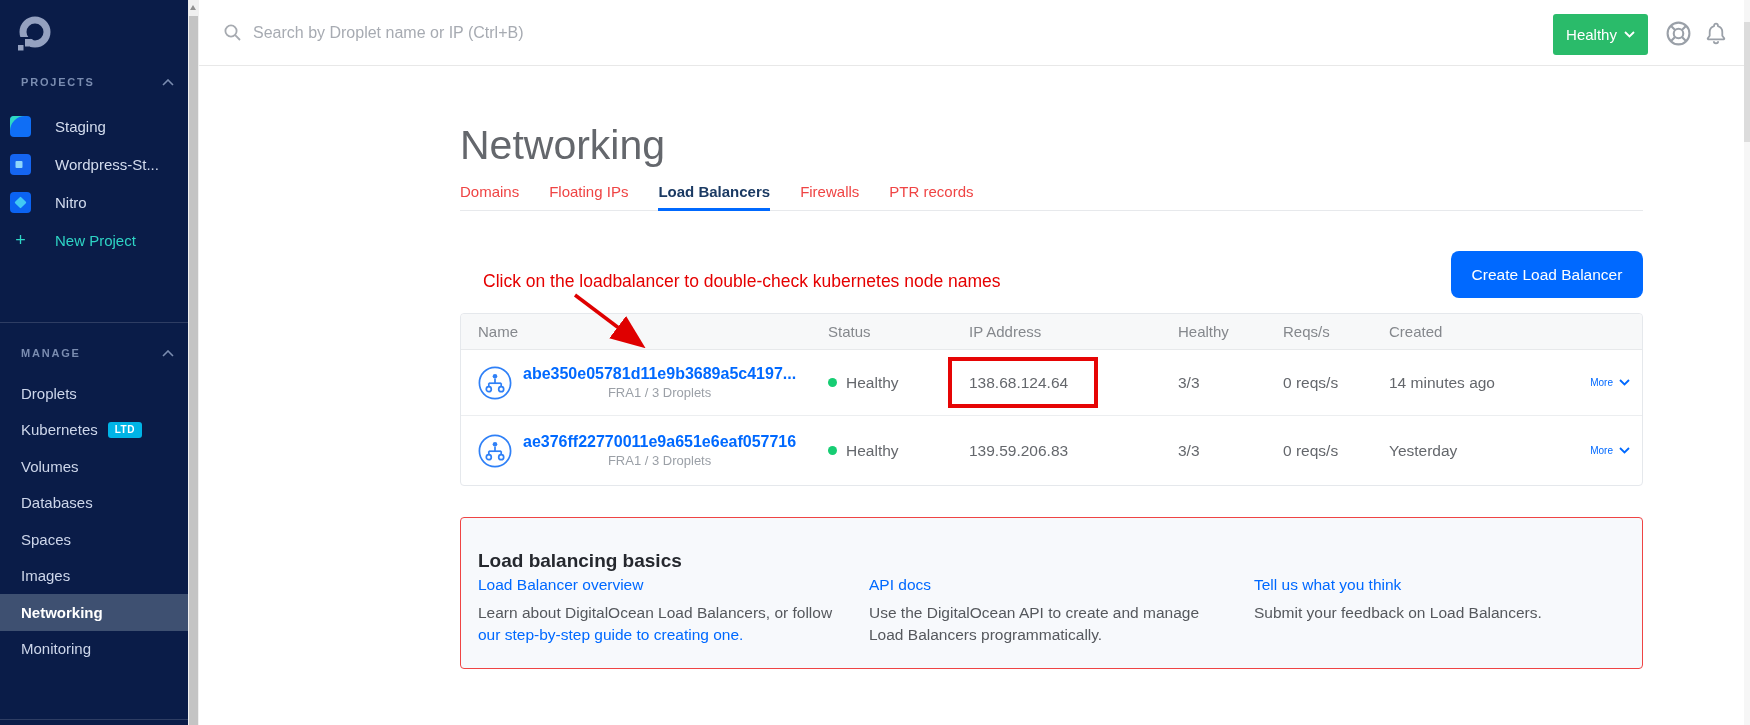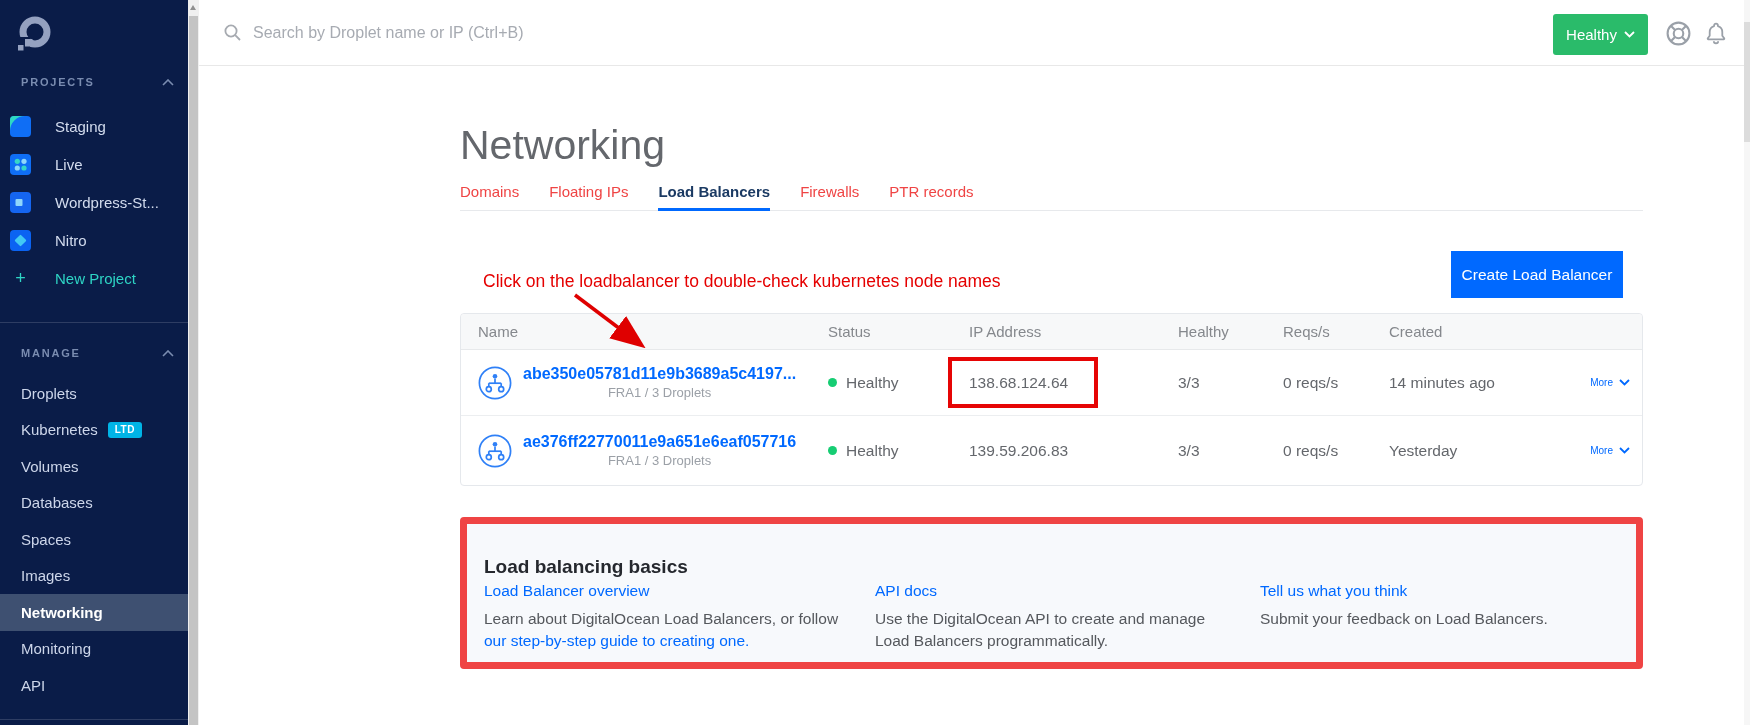--- a/index.html
+++ b/index.html
@@ -44,21 +44,21 @@
   .help-btn{left:1465px;}
   .bell-btn{left:1503px;}
 
   
   .page-title{position:absolute;left:460px;top:95px;font-size:41px;font-weight:300;color:#64676c;}
   .tabs{position:absolute;left:460px;top:183px;width:1183px;display:flex;gap:30px;border-bottom:1px solid #e7e9ec;}
   .tab{position:relative;font-size:15px;line-height:18px;color:#ef4444;padding-bottom:9px;cursor:pointer;}
   .tab.active{color:#1b3a63;font-weight:bold;}
   .tab.active::after{content:"";position:absolute;left:0;right:0;bottom:-1px;height:3px;background:#0069ff;}
 
-  .create-lb-btn{position:absolute;left:1451px;top:251px;width:172px;height:47px;background:#0069ff;border-radius:0;
+  .create-lb-btn{position:absolute;left:1451px;top:251px;width:192px;height:47px;background:#0069ff;border-radius:8px;
     display:flex;align-items:center;justify-content:center;color:#fff;font-size:15.5px;font-weight:500;cursor:pointer;}
 
   
   .note-text{position:absolute;left:483px;top:271px;font-size:17.5px;color:#e50000;}
   .note-arrow{position:absolute;left:565px;top:287px;}
   .note-rect{position:absolute;left:948px;top:357px;width:150px;height:51px;border:4px solid #e60505;box-sizing:border-box;}
 
   
   .lb-table{position:absolute;left:460px;top:313px;width:1183px;background:#fff;border:1px solid #e5e8ec;
     border-radius:4px;box-sizing:border-box;}
@@ -71,21 +71,21 @@
   .name-cell{display:flex;align-items:center;gap:11px;text-align:center;}
   .name-link{color:#0069ff;font-size:16px;font-weight:bold;text-decoration:none;}
   .name-sub{color:#9ba0a7;font-size:13px;margin-top:2px;}
   .status-cell{display:flex;align-items:center;gap:9px;color:#64676c;font-size:15.5px;}
   .dot{width:9px;height:9px;border-radius:50%;background:#16cd73;}
   .cell{color:#64676c;font-size:15.5px;}
   .more-link{justify-self:end;display:flex;align-items:center;gap:6px;color:#0069ff;font-size:10px;cursor:pointer;}
 
   
   .basics{position:absolute;left:460px;top:517px;width:1183px;height:152px;background:#f7f9fc;
-    border:7px solid #ef4444;border-radius:4px;box-sizing:border-box;}
+    border:1px solid #ef4444;border-radius:4px;box-sizing:border-box;}
   .basics-title{position:absolute;left:17px;top:16px;font-size:19px;font-weight:bold;color:#25282e;}
   .basics-cols{position:absolute;left:17px;top:58px;right:10px;display:grid;grid-template-columns:391px 385px auto;}
   .b-link{color:#0069ff;font-size:15.5px;text-decoration:none;cursor:pointer;}
   .b-text{margin-top:8px;color:#55585d;font-size:15.5px;line-height:22px;max-width:355px;}
   .b-text .b-link{display:inline;margin-top:19px;}
 </style>
 </head>
 <body>
 
 <div class="screen">
@@ -110,30 +110,20 @@
     <div class="proj-list">
       <div class="proj-item">
         <svg class="proj-icon" viewBox="0 0 21 21">
           <rect width="21" height="21" rx="4" fill="#0f6ef5"></rect>
           <path d="M0 15 A15 15 0 0 1 15 0 L4 0 Q0 0 0 4 Z" fill="#2ed9c3"></path>
         </svg>
         <span>Staging</span>
       </div>
       <div class="proj-item">
         <svg class="proj-icon" viewBox="0 0 21 21">
-          <rect width="21" height="21" rx="4" fill="#0f6ef5"></rect>
-          <circle cx="7.3" cy="7.3" r="2.6" fill="#35d6c8"></circle>
-          <circle cx="14" cy="7.3" r="2.6" fill="#8fd6fb"></circle>
-          <circle cx="7.3" cy="14" r="2.6" fill="#8fd6fb"></circle>
-          <circle cx="14" cy="14" r="2.6" fill="#35d6c8"></circle>
-        </svg>
-        <span>Live</span>
-      </div>
-      <div class="proj-item">
-        <svg class="proj-icon" viewBox="0 0 21 21">
           <rect width="21" height="21" rx="4" fill="#1565f0"></rect>
           <rect x="5.5" y="7" width="7" height="7" rx="1" fill="#8fd6fb"></rect>
         </svg>
         <span>Wordpress-St...</span>
       </div>
       <div class="proj-item">
         <svg class="proj-icon" viewBox="0 0 21 21">
           <rect width="21" height="21" rx="4" fill="#0b63f2"></rect>
           <rect x="6.2" y="6.2" width="8.6" height="8.6" rx="1" fill="#41c9f4" transform="rotate(45 10.5 10.5)"></rect>
         </svg>
@@ -172,23 +162,20 @@
         <span>Spaces</span>
       </div>
       <div class="manage-item">
         <span>Images</span>
       </div>
       <div class="manage-item active">
         <span>Networking</span>
       </div>
       <div class="manage-item">
         <span>Monitoring</span>
-      </div>
-      <div class="manage-item">
-        <span>API</span>
       </div>
     </div>
 
     <div class="side-divider" style="top:719px"></div>
   </nav>
 
   <div class="side-scrollbar">
     <div class="arrow-up"></div>
     <div class="thumb"></div>
   </div>

